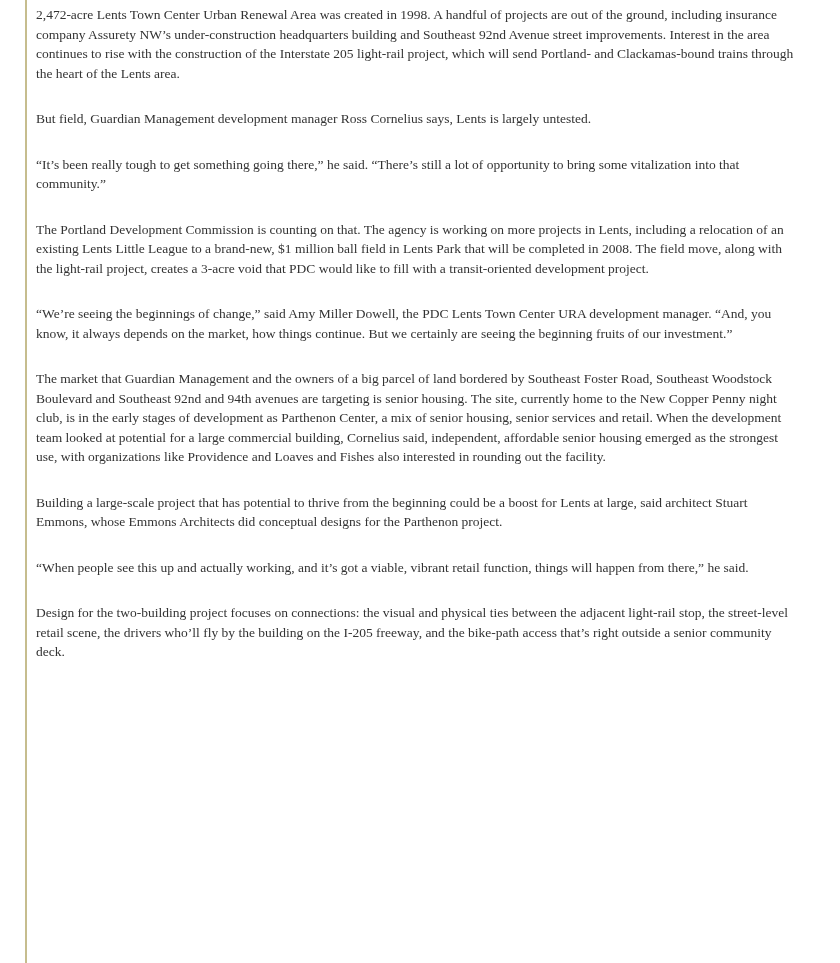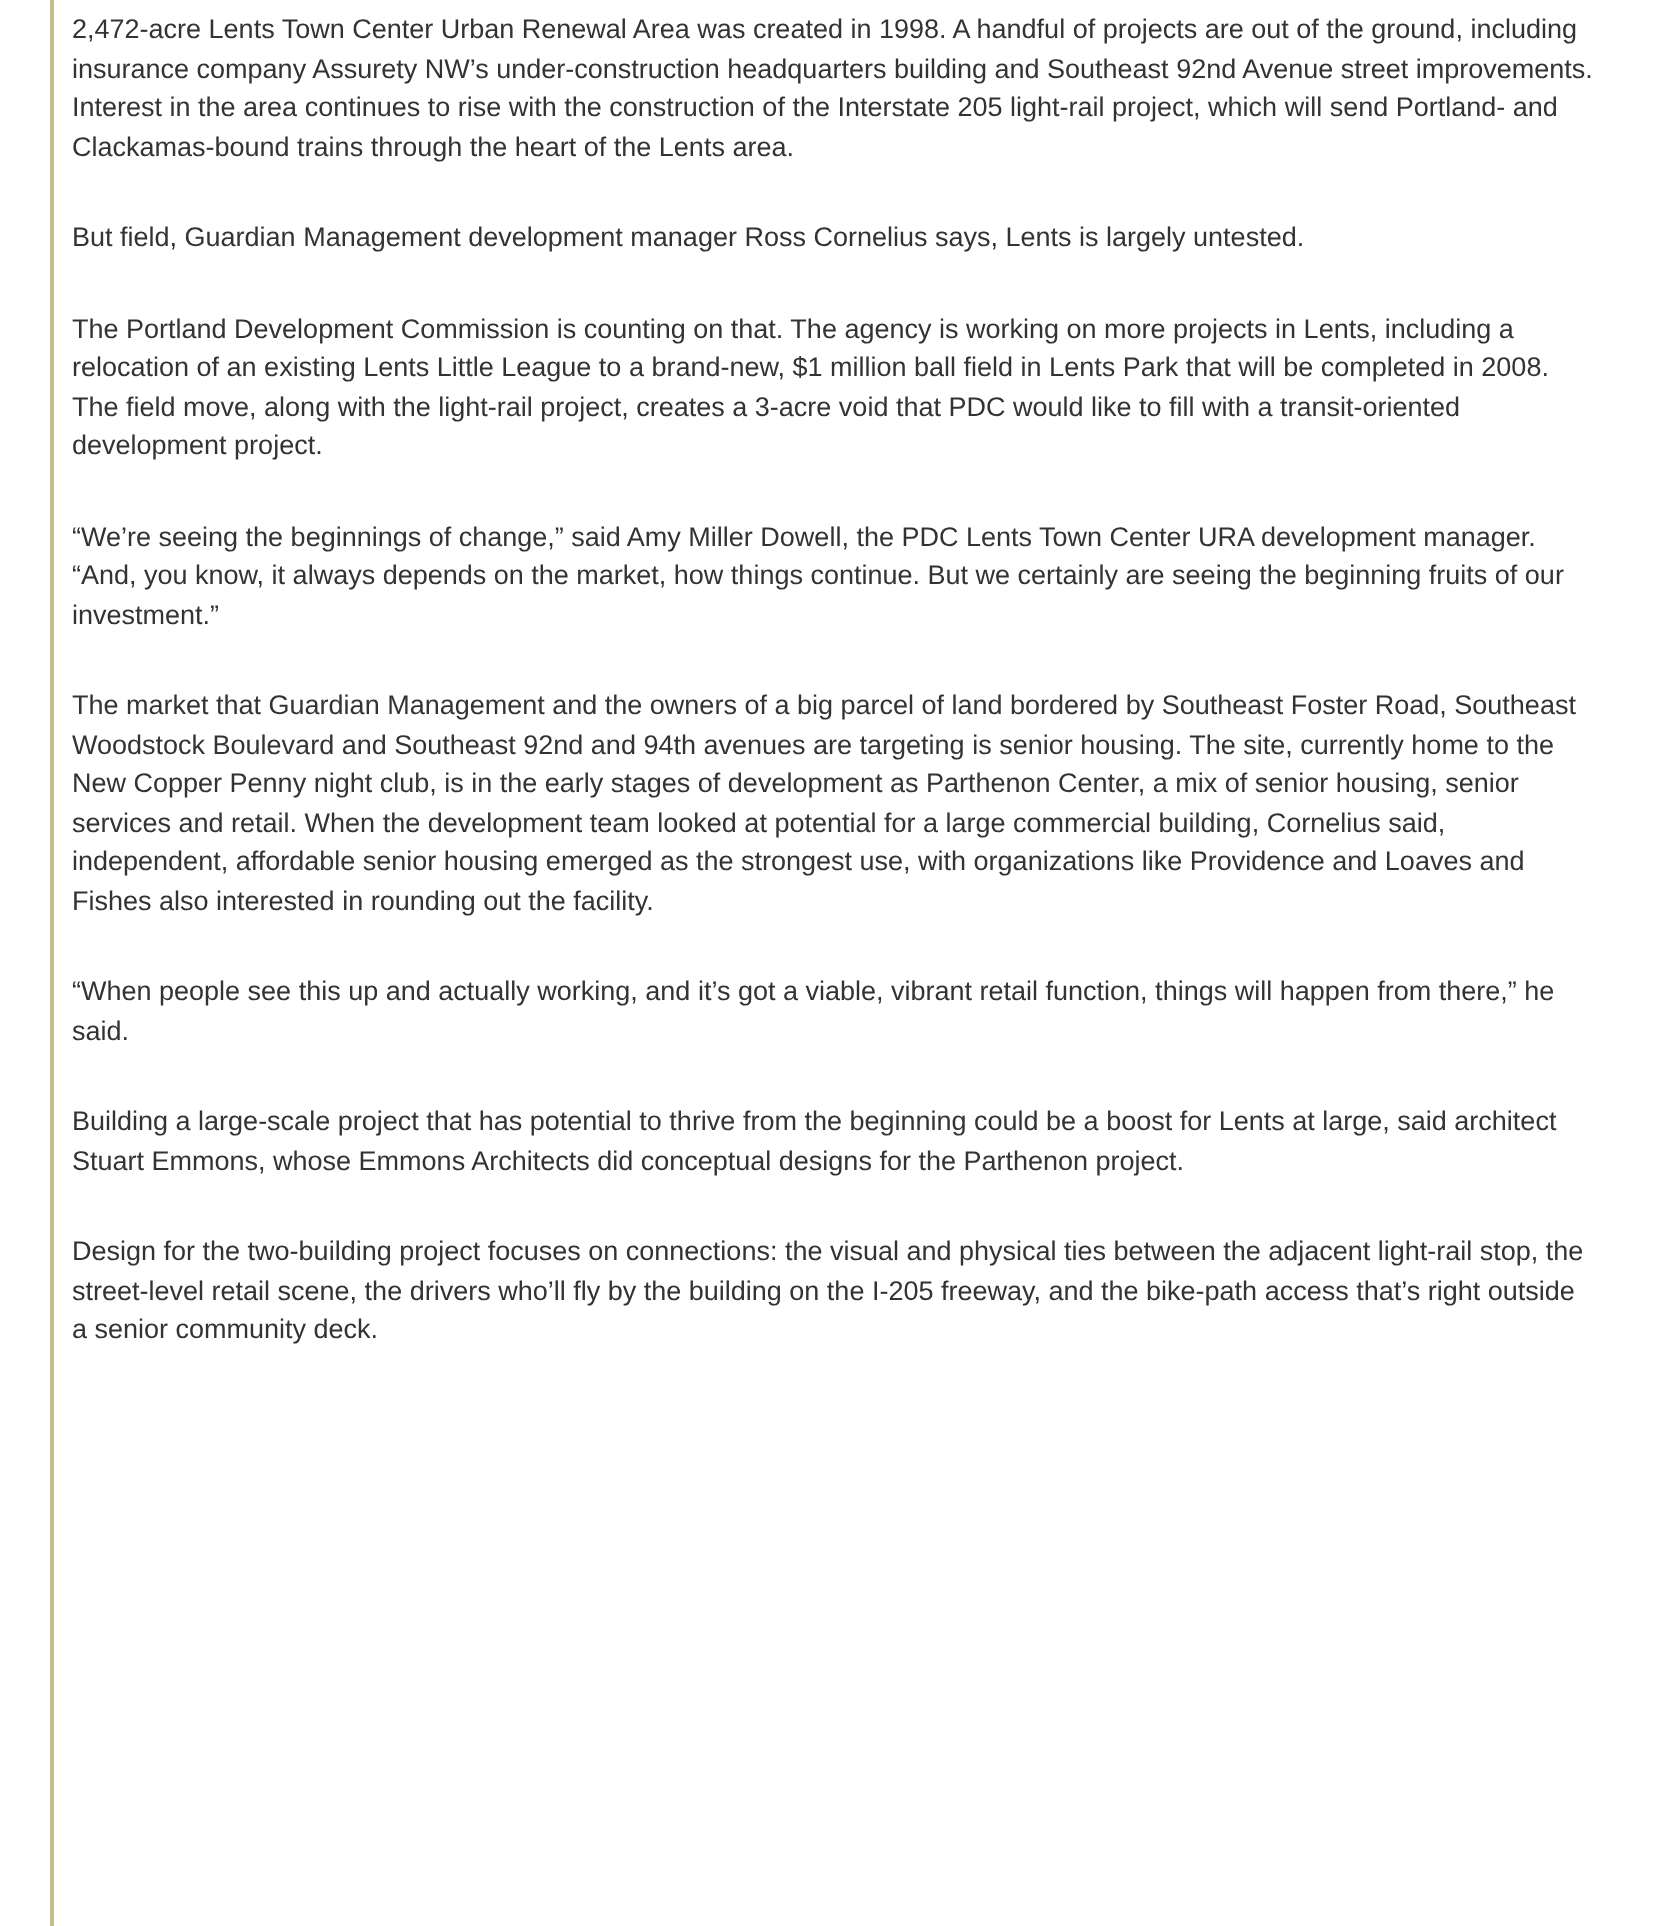--- a/index.html
+++ b/index.html
@@ -20,21 +20,21 @@
     top: 0;
     width: 2px;
     height: 963px;
     background: var(--border, #c6bd8e);
   }
   .content {
     position: absolute;
     left: 36px;
     top: 5px;
     width: 762px;
-    font-family: Liberation Sans, sans-serif;
+    font-family: Liberation Serif, serif;
     font-size: 13.5px;
     line-height: 19.5px;
     color: var(--text, #333333);
     text-align: left;
   }
   .para {
     margin: 0 0 26px 0;
     padding: 0;
   }
   .para:last-child {
@@ -42,20 +42,21 @@
   }
 </style>
 </head>
 <body>
 
 <div class="page">
   <div class="quote-border"></div>
   <div class="content">
       <p class="para">2,472-acre Lents Town Center Urban Renewal Area was created in 1998. A handful of projects are out of the ground, including insurance company Assurety NW’s under-construction headquarters building and Southeast 92nd Avenue street improvements. Interest in the area continues to rise with the construction of the Interstate 205 light-rail project, which will send Portland- and Clackamas-bound trains through the heart of the Lents area.</p>
       <p class="para">But field, Guardian Management development manager Ross Cornelius says, Lents is largely untested.</p>
+      <p class="para">“It’s been really tough to get something going there,” he said. “There’s still a lot of opportunity to bring some vitalization into that community.”</p>
       <p class="para">The Portland Development Commission is counting on that. The agency is working on more projects in Lents, including a relocation of an existing Lents Little League to a brand-new, $1 million ball field in Lents Park that will be completed in 2008. The field move, along with the light-rail project, creates a 3-acre void that PDC would like to fill with a transit-oriented development project.</p>
       <p class="para">“We’re seeing the beginnings of change,” said Amy Miller Dowell, the PDC Lents Town Center URA development manager. “And, you know, it always depends on the market, how things continue. But we certainly are seeing the beginning fruits of our investment.”</p>
       <p class="para">The market that Guardian Management and the owners of a big parcel of land bordered by Southeast Foster Road, Southeast Woodstock Boulevard and Southeast 92nd and 94th avenues are targeting is senior housing. The site, currently home to the New Copper Penny night club, is in the early stages of development as Parthenon Center, a mix of senior housing, senior services and retail. When the development team looked at potential for a large commercial building, Cornelius said, independent, affordable senior housing emerged as the strongest use, with organizations like Providence and Loaves and Fishes also interested in rounding out the facility.</p>
+      <p class="para">Building a large-scale project that has potential to thrive from the beginning could be a boost for Lents at large, said architect Stuart Emmons, whose Emmons Architects did conceptual designs for the Parthenon project.</p>
       <p class="para">“When people see this up and actually working, and it’s got a viable, vibrant retail function, things will happen from there,” he said.</p>
-      <p class="para">Building a large-scale project that has potential to thrive from the beginning could be a boost for Lents at large, said architect Stuart Emmons, whose Emmons Architects did conceptual designs for the Parthenon project.</p>
       <p class="para">Design for the two-building project focuses on connections: the visual and physical ties between the adjacent light-rail stop, the street-level retail scene, the drivers who’ll fly by the building on the I-205 freeway, and the bike-path access that’s right outside a senior community deck.</p>
     </div>
 </div>
 
 </body></html>

